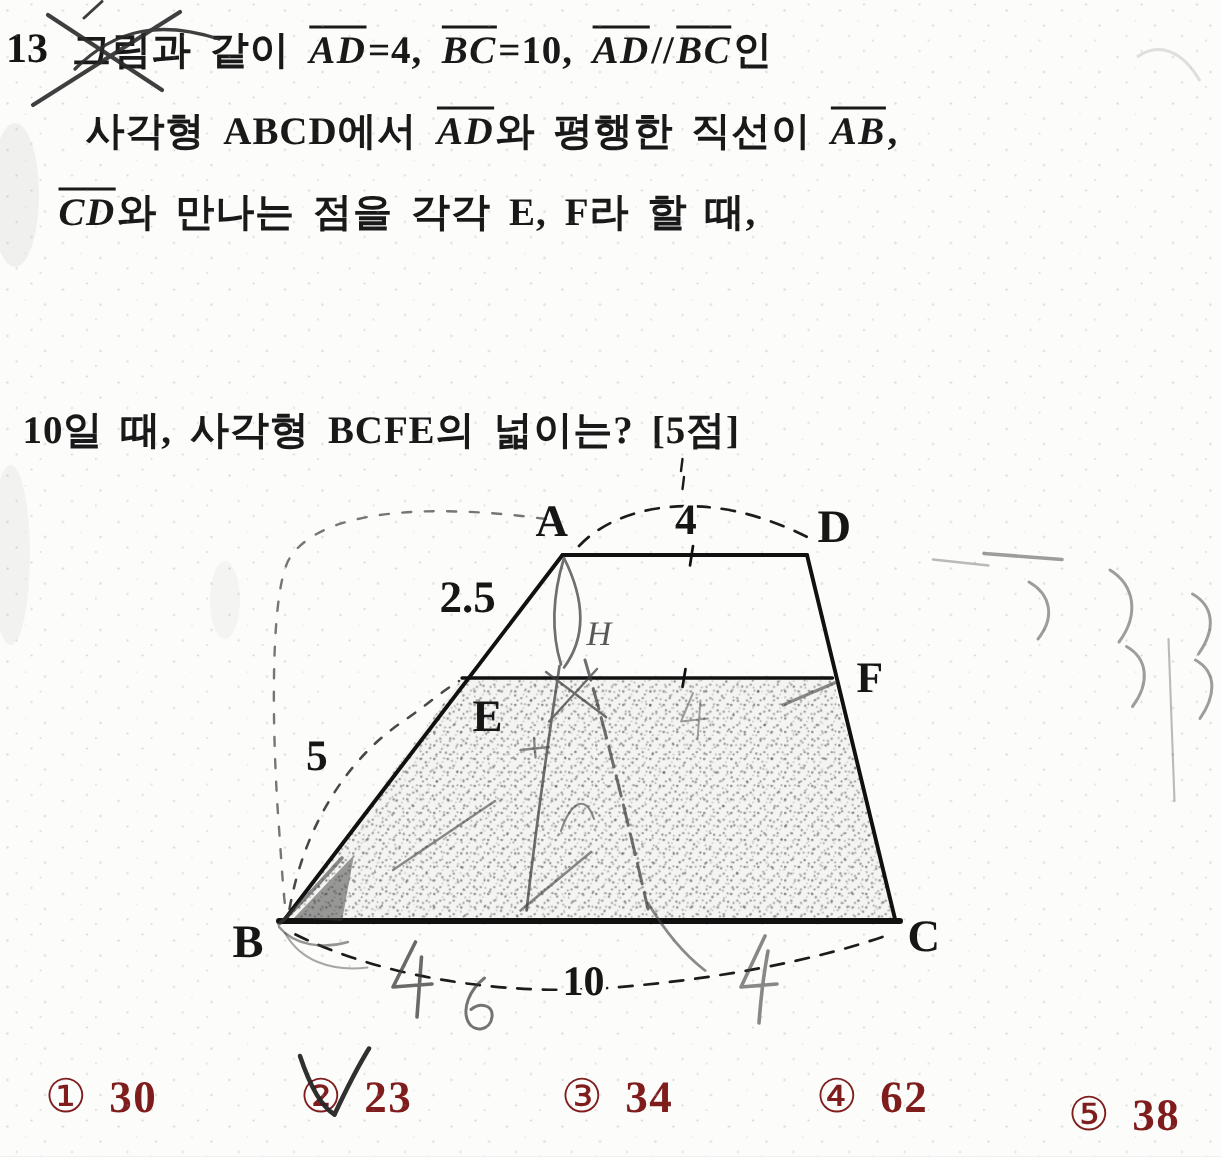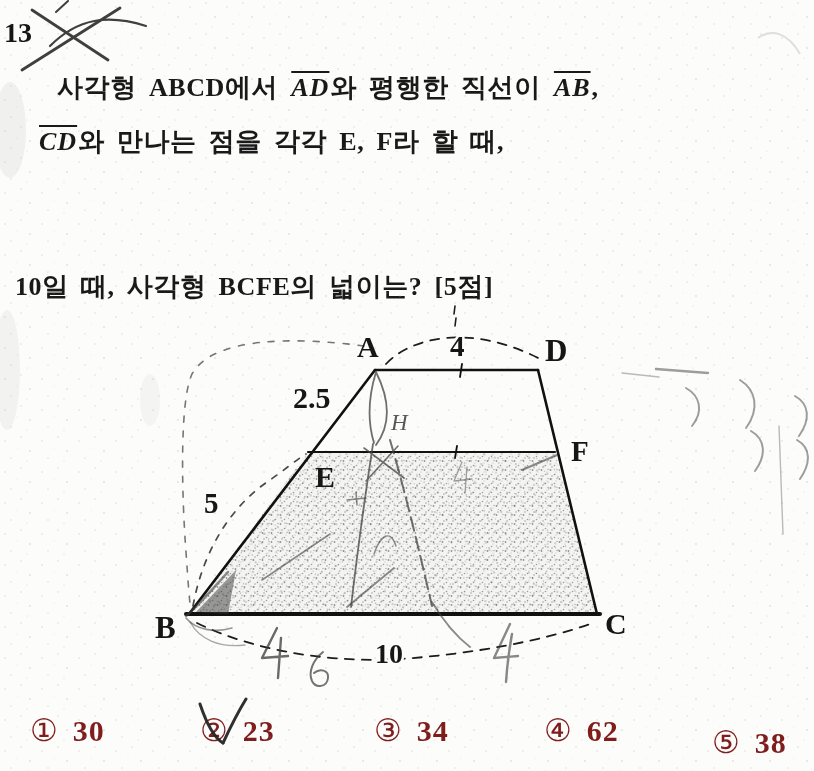--- a/index.html
+++ b/index.html
@@ -38,20 +38,21 @@
     fill:#3c3c3c;
   }
 </style>
 </head>
 <body>
 
 <div class="page">
 
   <div class="textlayer">
     <span class="probnum">13</span>
+    <div class="line" style="left:48px;top:18px;"><span>그림과 같이 </span><span class="ol">AD</span><span>=4, </span><span class="ol">BC</span><span>=10, </span><span class="ol">AD</span><span>//</span><span class="ol">BC</span><span>인</span></div>
     <div class="line" style="left:57px;top:72px;"><span>사각형 ABCD에서 </span><span class="ol">AD</span><span>와 평행한 직선이 </span><span class="ol">AB</span><span>,</span></div>
     <div class="line" style="left:38px;top:126px;"><span class="ol">CD</span><span>와 만나는 점을 각각 E, F라 할 때,</span></div>
     <div class="line" style="left:15px;top:235px;margin-top:36px;"><span>10일 때, 사각형 BCFE의 넓이는? [5점]</span></div>
 
     <div class="choice" style="left:30px;">
       <span class="num">①</span><span class="val">30</span>
     </div>
     <div class="choice" style="left:200px;">
       <span class="num">②</span><span class="val">23</span>
     </div>

